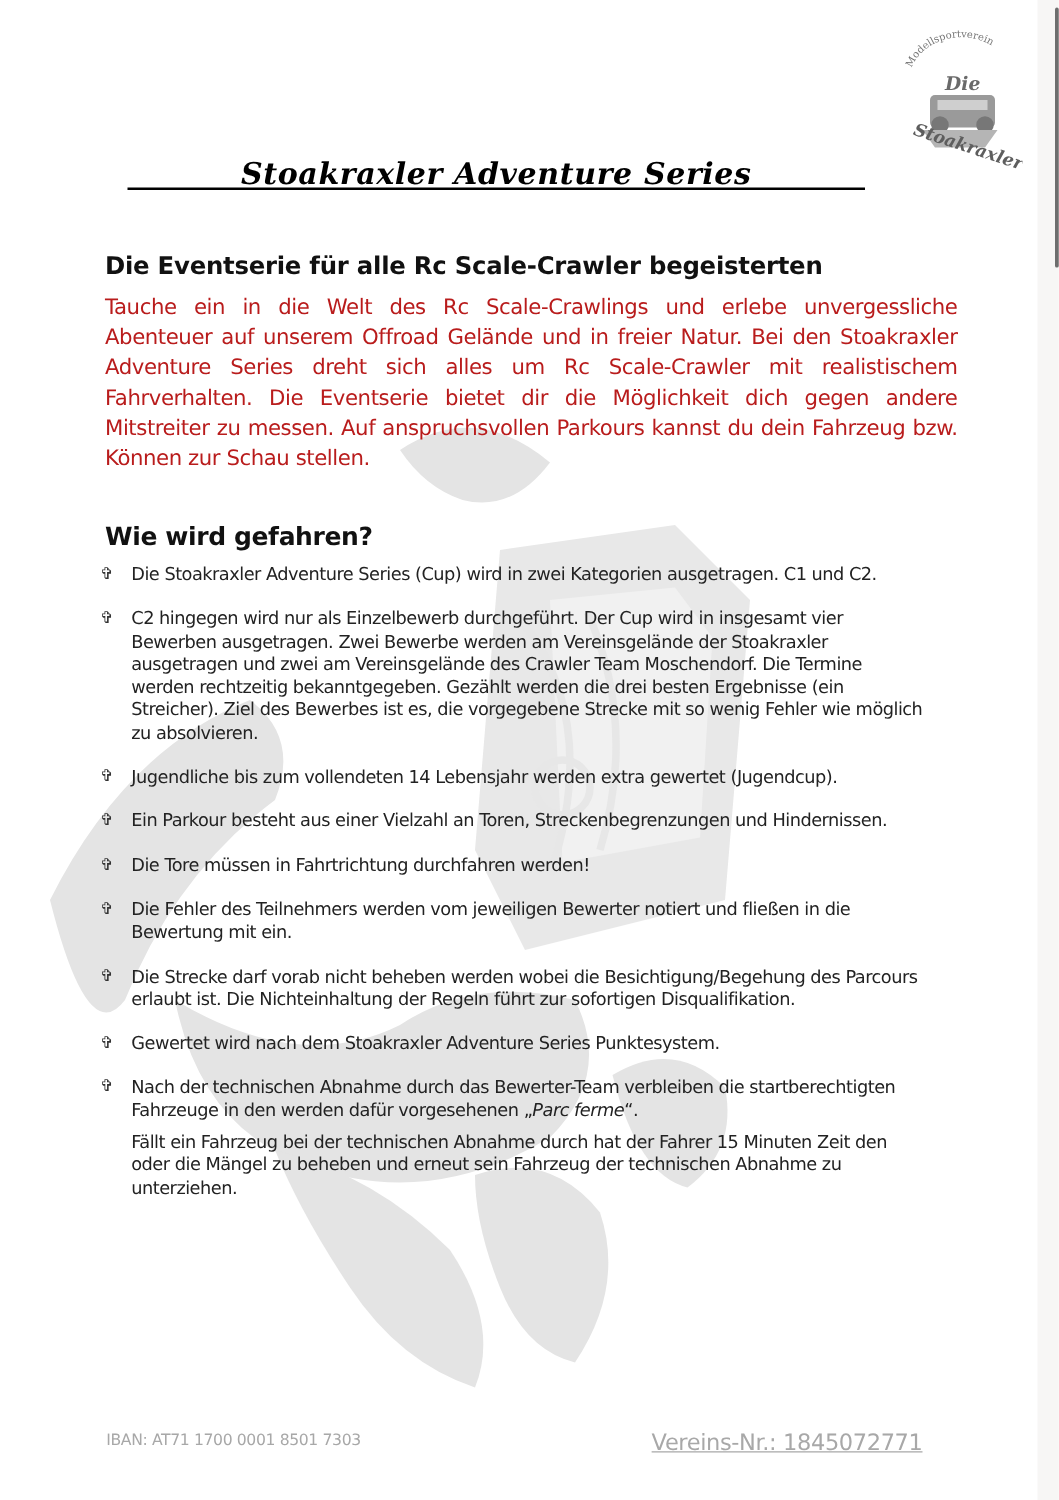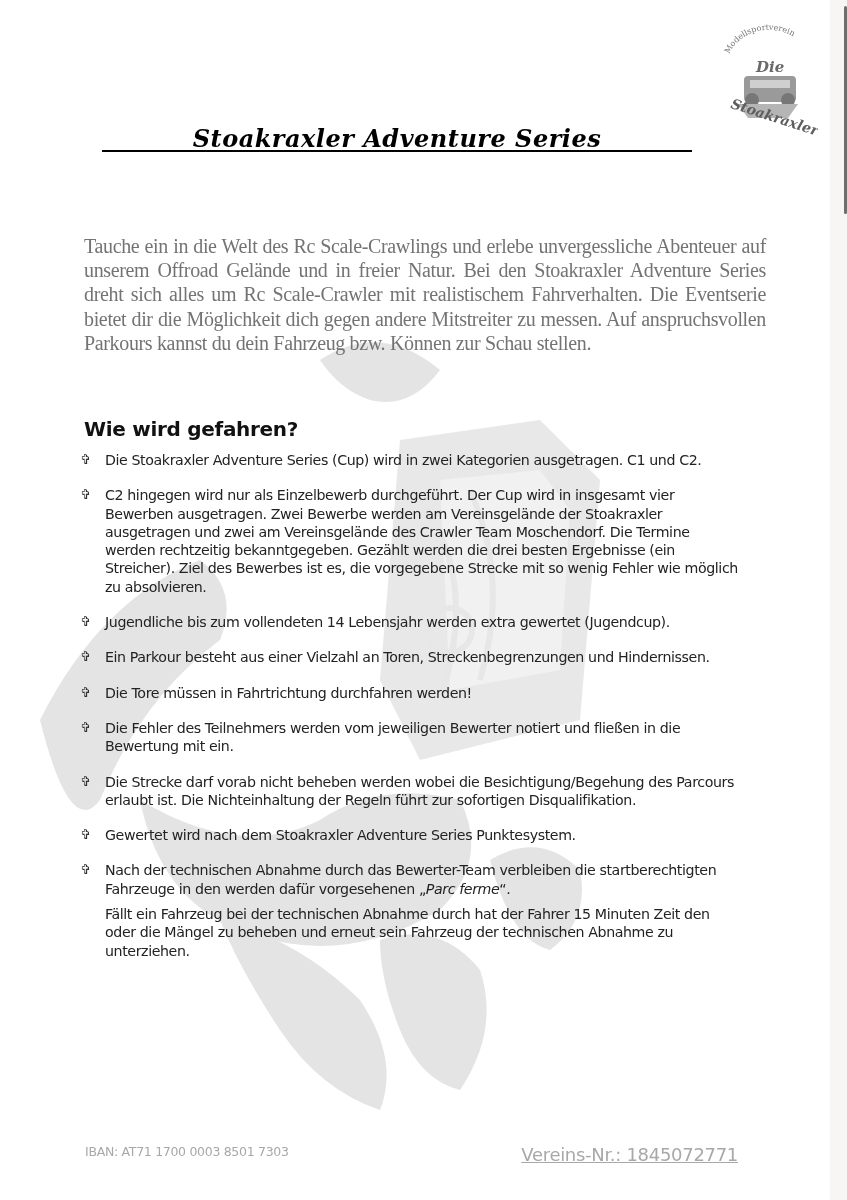--- a/index.html
+++ b/index.html
@@ -39,22 +39,22 @@
   .title-rule {
     position: absolute; left: 102px; top: 150px; width: 590px; height: 2px; background: #000;
   }
   .subtitle {
     position: absolute; left: 84px; top: 201px;
     font-family: "DejaVu Sans", sans-serif; font-weight: bold; font-size: 19.5px;
     color: #111; white-space: nowrap; letter-spacing: -0.2px;
   }
   .intro {
     position: absolute; left: 84px; top: 234px; width: 682px;
-    font-size: 20px; line-height: 24.2px; color: #737373;
-    text-align: justify; letter-spacing: -0.35px; font-family: Liberation Serif, serif;
+    font-size: 17px; line-height: 24.2px; color: #b91c1c;
+    text-align: justify; letter-spacing: -0.35px;
   }
   .section-heading {
     position: absolute; left: 84px; top: 417px;
     font-weight: bold; font-size: 20px; color: #111; letter-spacing: -0.3px;
   }
   .rules {
     position: absolute; left: 80px; top: 451px; width: 660px;
     list-style: none; margin: 0; padding: 0;
   }
   .rule {
@@ -115,20 +115,21 @@
       <circle cx="34" cy="80" r="7" fill="#777"></circle>
       <circle cx="70" cy="80" r="7" fill="#777"></circle>
       <path d="M20 84 l60 0 l-10 14 l-40 0z" fill="#b5b5b5"></path>
     </g>
     <text x="10" y="100" transform="rotate(18 50 100)" font-family="DejaVu Serif, serif" font-style="italic" font-weight="bold" font-size="14" fill="#5e5e5e">Stoakraxler</text>
   </svg>
 
   <div class="title">Stoakraxler Adventure Series</div>
   <div class="title-rule"></div>
 
+  <div class="subtitle">Die Eventserie für alle Rc Scale-Crawler begeisterten</div>
 
   <div class="intro">Tauche ein in die Welt des Rc Scale-Crawlings und erlebe unvergessliche Abenteuer auf unserem Offroad Gelände und in freier Natur. Bei den Stoakraxler Adventure Series dreht sich alles um Rc Scale-Crawler mit realistischem Fahrverhalten. Die Eventserie bietet dir die Möglichkeit dich gegen andere Mitstreiter zu messen. Auf anspruchsvollen Parkours kannst du dein Fahrzeug bzw. Können zur Schau stellen.</div>
 
   <div class="section-heading">Wie wird gefahren?</div>
 
   <ul class="rules">
     <li class="rule">
       <span class="bullet">✞</span>
       <p>Die Stoakraxler Adventure Series (Cup) wird in zwei Kategorien ausgetragen. C1 und C2.</p>
     </li>
@@ -160,18 +161,18 @@
       <span class="bullet">✞</span>
       <p>Gewertet wird nach dem Stoakraxler Adventure Series Punktesystem.</p>
     </li>
     <li class="rule">
       <span class="bullet">✞</span>
       <p><span>Nach der technischen Abnahme durch das Bewerter-Team verbleiben die startberechtigten Fahrzeuge in den werden dafür vorgesehenen „</span><em>Parc ferme</em><span>“.</span></p>
       <p class="extra">Fällt ein Fahrzeug bei der technischen Abnahme durch hat der Fahrer 15 Minuten Zeit den oder die Mängel zu beheben und erneut sein Fahrzeug der technischen Abnahme zu unterziehen.</p>
     </li>
   </ul>
 
-  <div class="footer-left">IBAN: AT71 1700 0003 8501 7303</div>
+  <div class="footer-left">IBAN: AT71 1700 0001 8501 7303</div>
   <div class="footer-right">Vereins-Nr.: 1845072771</div>
 </div>
 
 <div class="gutter"></div>
 <div class="scrollbar-thumb"></div>
 
 </body></html>

